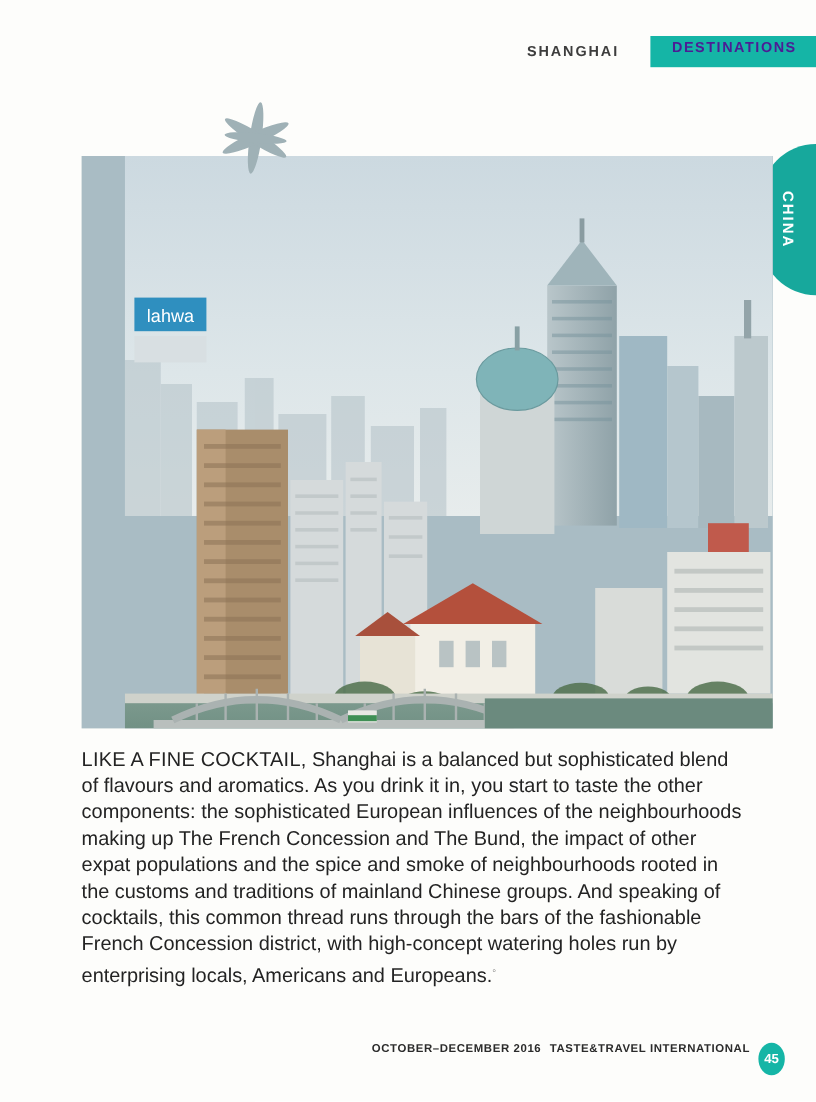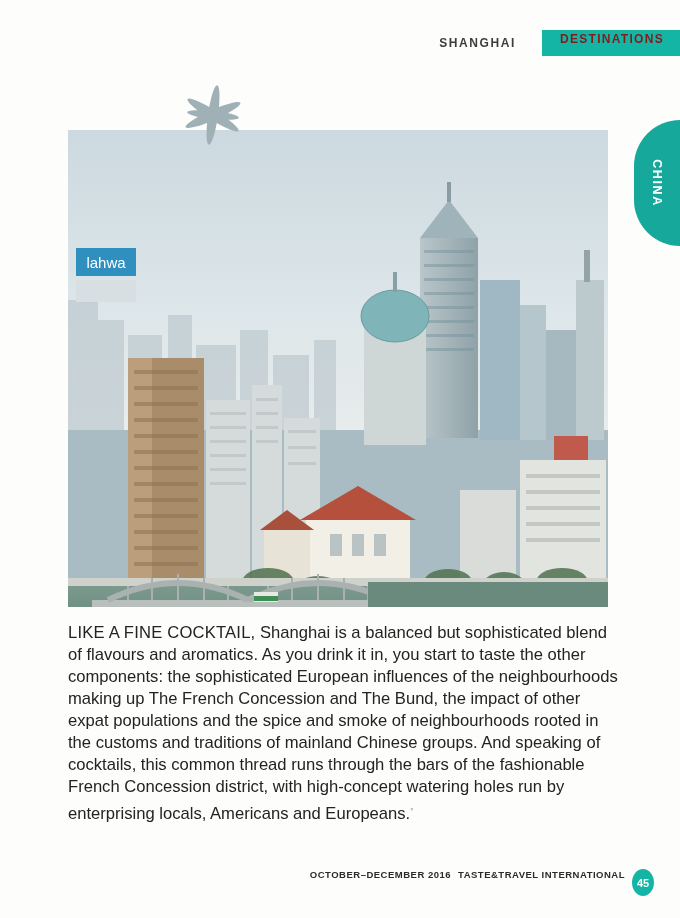--- a/index.html
+++ b/index.html
@@ -35,21 +35,21 @@
     font-size: 12px;
     letter-spacing: 1.6px;
     color: #3d3d3d;
     font-weight: 600;
     display: flex;
     align-items: center;
     padding-right: 14px;
   }
   .header-tab {
     background: #15b5a6;
-    color: #7f1d1d;
+    color: #4c1d95;
     font-size: 12px;
     font-weight: 700;
     letter-spacing: 1.3px;
     display: flex;
     align-items: center;
     padding: 0 16px 8px 18px;
   }
 
   
   .side-tab {
@@ -96,20 +96,21 @@
 
   
   .photo {
     position: absolute;
     left: 68px;
     top: 130px;
     width: 540px;
     height: 477px;
     overflow: hidden;
     background: #a9bcc4;
+    padding-left: 36px;
   }
   .photo svg { display: block; }
 
   
   .body-copy {
     position: absolute;
     left: 68px;
     top: 622px;
     width: 556px;
     font-size: 16.6px;

